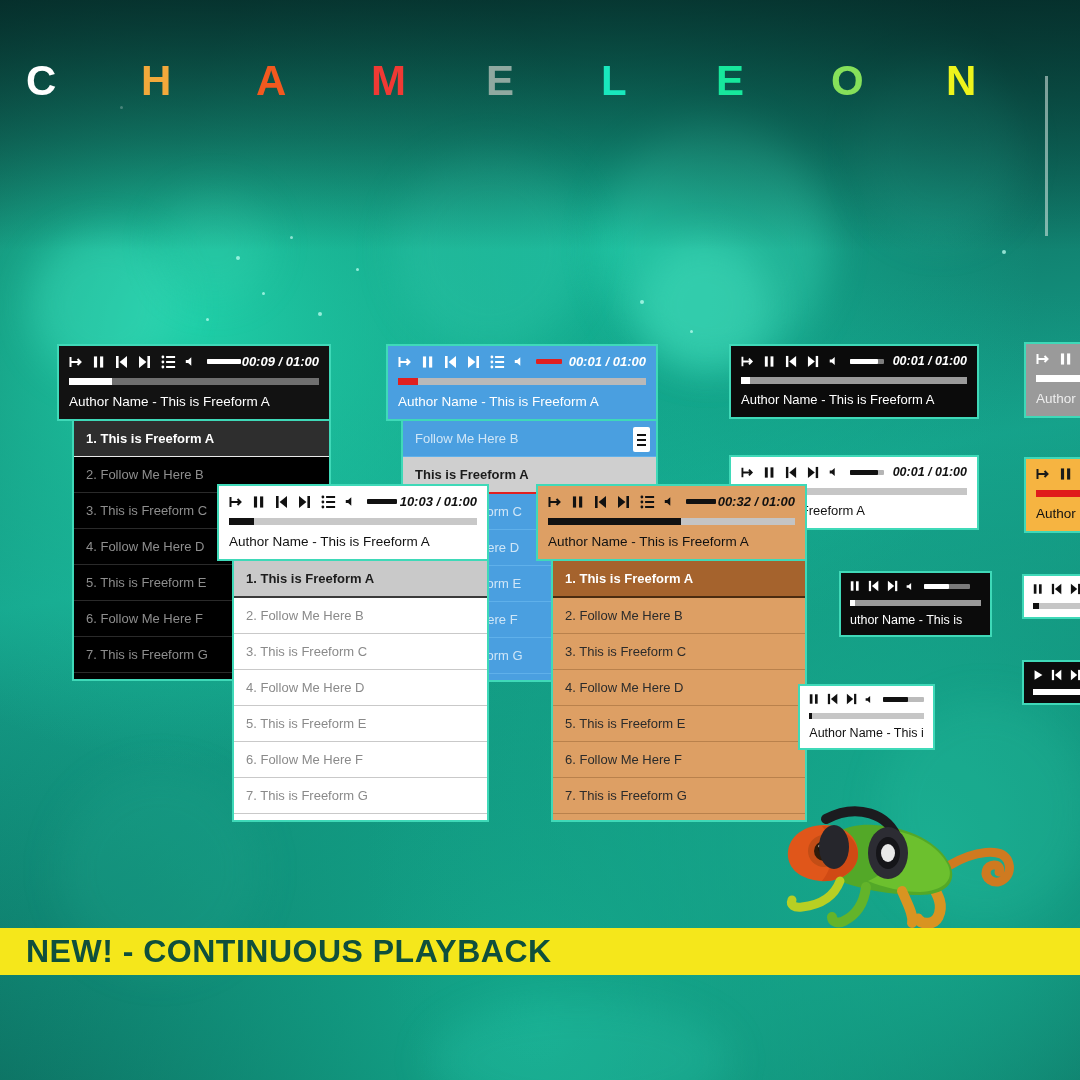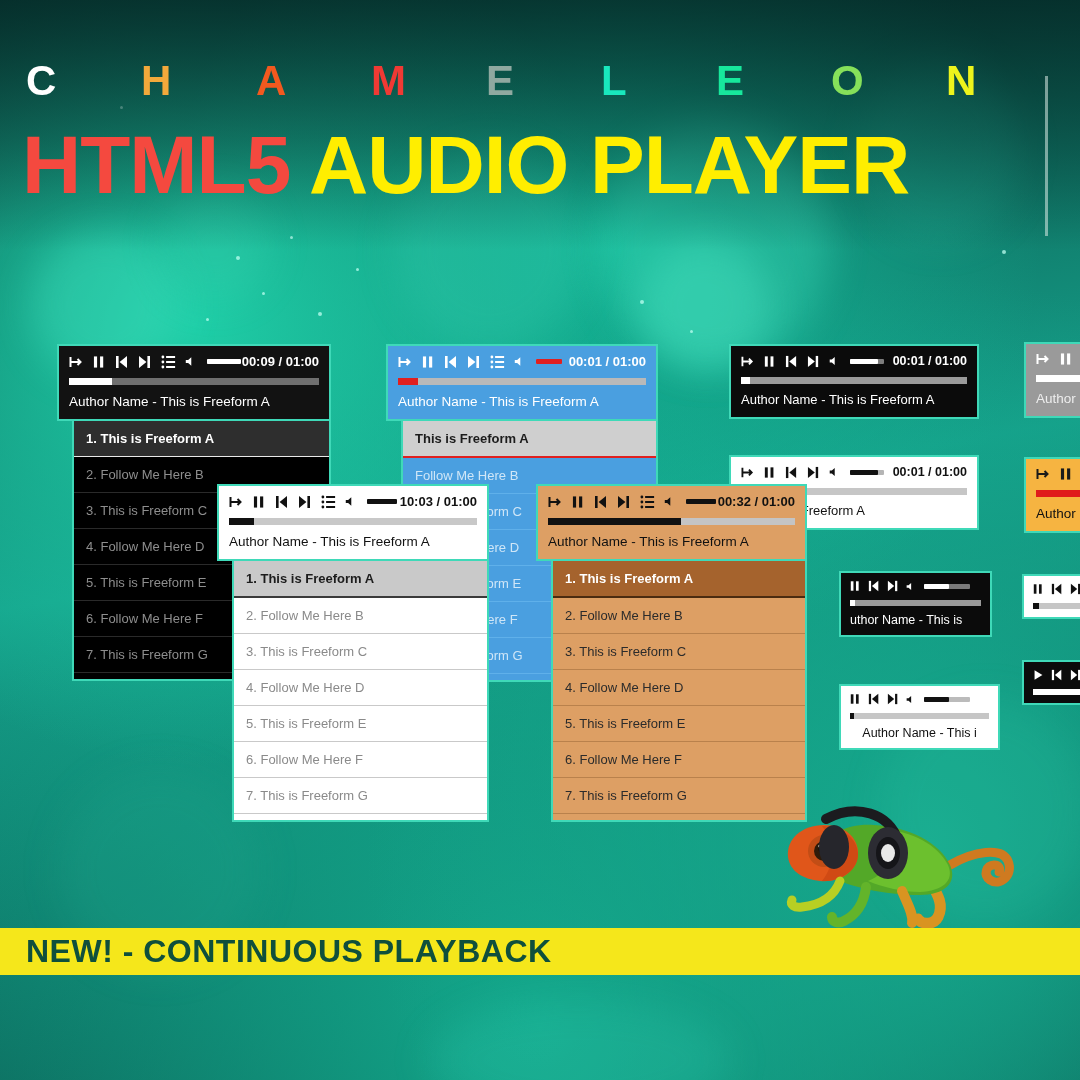--- a/index.html
+++ b/index.html
@@ -58,21 +58,21 @@
   #banner .btxt{
     color:#0f4f3c; font-size:32px; font-weight:700; letter-spacing:.5px;
     padding-left:26px;
   }
 
   
   .player{ position:absolute; }
   .bar{ display:flex; align-items:center; }
   .ic{ display:inline-flex; align-items:center; justify-content:center; }
   .ic svg{ display:block; }
-  .time{ margin-left:auto; font-weight:700; white-space:nowrap; }
+  .time{ margin-left:auto; font-weight:700; white-space:nowrap;font-style:italic; }
   .vol-track{ position:relative; height:5px; border-radius:1px; }
   .vol-fill{ position:absolute; left:0; top:0; bottom:0; border-radius:1px; }
   .seek{ position:relative; height:7px; }
   .seek-fill{ position:absolute; left:0; top:0; bottom:0; }
   .title-row{ white-space:nowrap; overflow:hidden; }
   .pl-item{ position:relative; white-space:nowrap; overflow:hidden; }
   .pl-wrap{ position:relative;margin-left:15px; }
   .grip{
     position:absolute; right:6px; top:6px; width:17px; height:25px;
     display:flex; flex-direction:column; justify-content:center; align-items:center; gap:3px;
@@ -170,21 +170,21 @@
   #p7{ left:839px; top:571px; width:153px; }
   #p7 .head{ background:#0b0b0b; border:2px solid #3fd9b8; padding:7px 9px 8px; }
   #p7 .bar{ gap:7px; color:#fff; }
   #p7 .vol-track{ width:46px; background:#7a7a7a; margin-left:2px; }
   #p7 .vol-fill{ width:25px; background:#fff; }
   #p7 .seek{ margin-top:8px; background:#9a9a9a; height:6px; }
   #p7 .seek-fill{ width:4%; background:#fff; }
   #p7 .title-row{ margin-top:7px; color:#fff; font-size:12.5px; }
 
   
-  #p8{ left:839px; top:684px; width:161px; }
+  #p8{ left:798px; top:684px; width:137px; }
   #p8 .head{ background:#fff; border:2px solid #3fd9b8; padding:7px 9px 8px; }
   #p8 .bar{ gap:7px; color:#111; }
   #p8 .vol-track{ width:46px; background:#bbb; margin-left:2px; }
   #p8 .vol-fill{ width:25px; background:#111; }
   #p8 .seek{ margin-top:8px; background:#c6c6c6; height:6px; }
   #p8 .seek-fill{ width:3%; background:#111; }
   #p8 .title-row{ margin-top:7px; color:#111; font-size:12.5px; text-align:center; }
 
   
   #p9{ left:1024px; top:342px; width:120px; }
@@ -248,24 +248,20 @@
       <span style="color: rgb(255, 255, 255);">C</span>
       <span style="color: rgb(242, 169, 59);">H</span>
       <span style="color: rgb(242, 89, 31);">A</span>
       <span style="color: rgb(240, 58, 52);">M</span>
       <span style="color: rgb(143, 169, 160);">E</span>
       <span style="color: rgb(25, 232, 189);">L</span>
       <span style="color: rgb(23, 232, 156);">E</span>
       <span style="color: rgb(134, 224, 90);">O</span>
       <span style="color: rgb(237, 244, 28);">N</span>
     </div>
-  <div class="big-title">
-    <span class="t1">HTML5</span>
-    <span class="t2">AUDIO PLAYER</span>
-  </div>
   <div class="vrule"></div>
 </div>
 
 <svg width="0" height="0" style="position:absolute" aria-hidden="true">
   <defs>
     <g id="g-restart">
         <path d="M1 2v10M1 7h10M8 4l3 3-3 3" fill="none" stroke="currentColor" stroke-width="2"></path>
       </g>
     <g id="g-pause">
         <rect x="1" y="1" width="3.4" height="12" fill="currentColor"></rect>
@@ -400,22 +396,22 @@
       </div>
     <div class="title-row">Author Name - This is Freeform A</div>
   </div>
   <div class="pl-wrap">
     <div class="grip">
         <i></i>
         <i></i>
         <i></i>
       </div>
     <div>
+        <div class="pl-item">Follow Me Here B</div>
         <div class="pl-item active">This is Freeform A</div>
-        <div class="pl-item">Follow Me Here B</div>
         <div class="pl-item">This is Freeform C</div>
         <div class="pl-item">Follow Me Here D</div>
         <div class="pl-item">This is Freeform E</div>
         <div class="pl-item">Follow Me Here F</div>
         <div class="pl-item">This is Freeform G</div>
       </div>
   </div>
 </div>
 
 <div class="player" id="p3">

